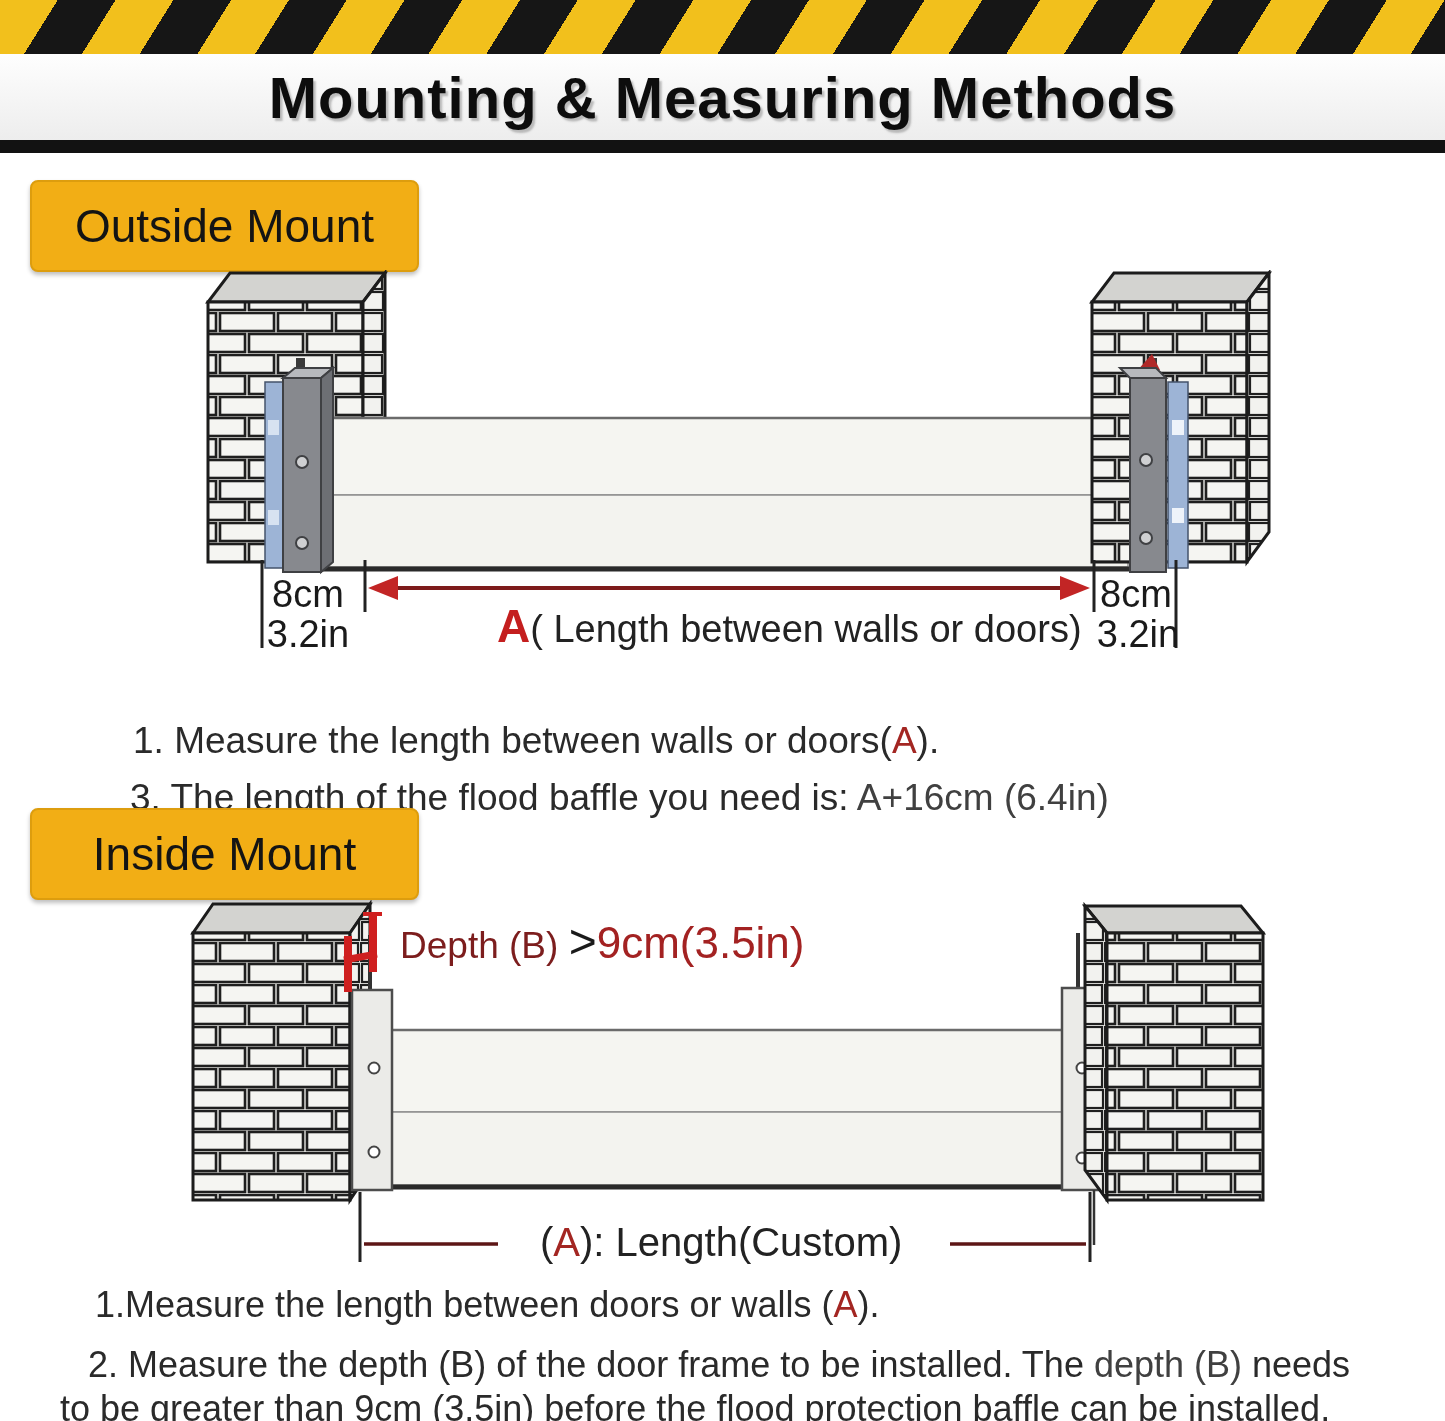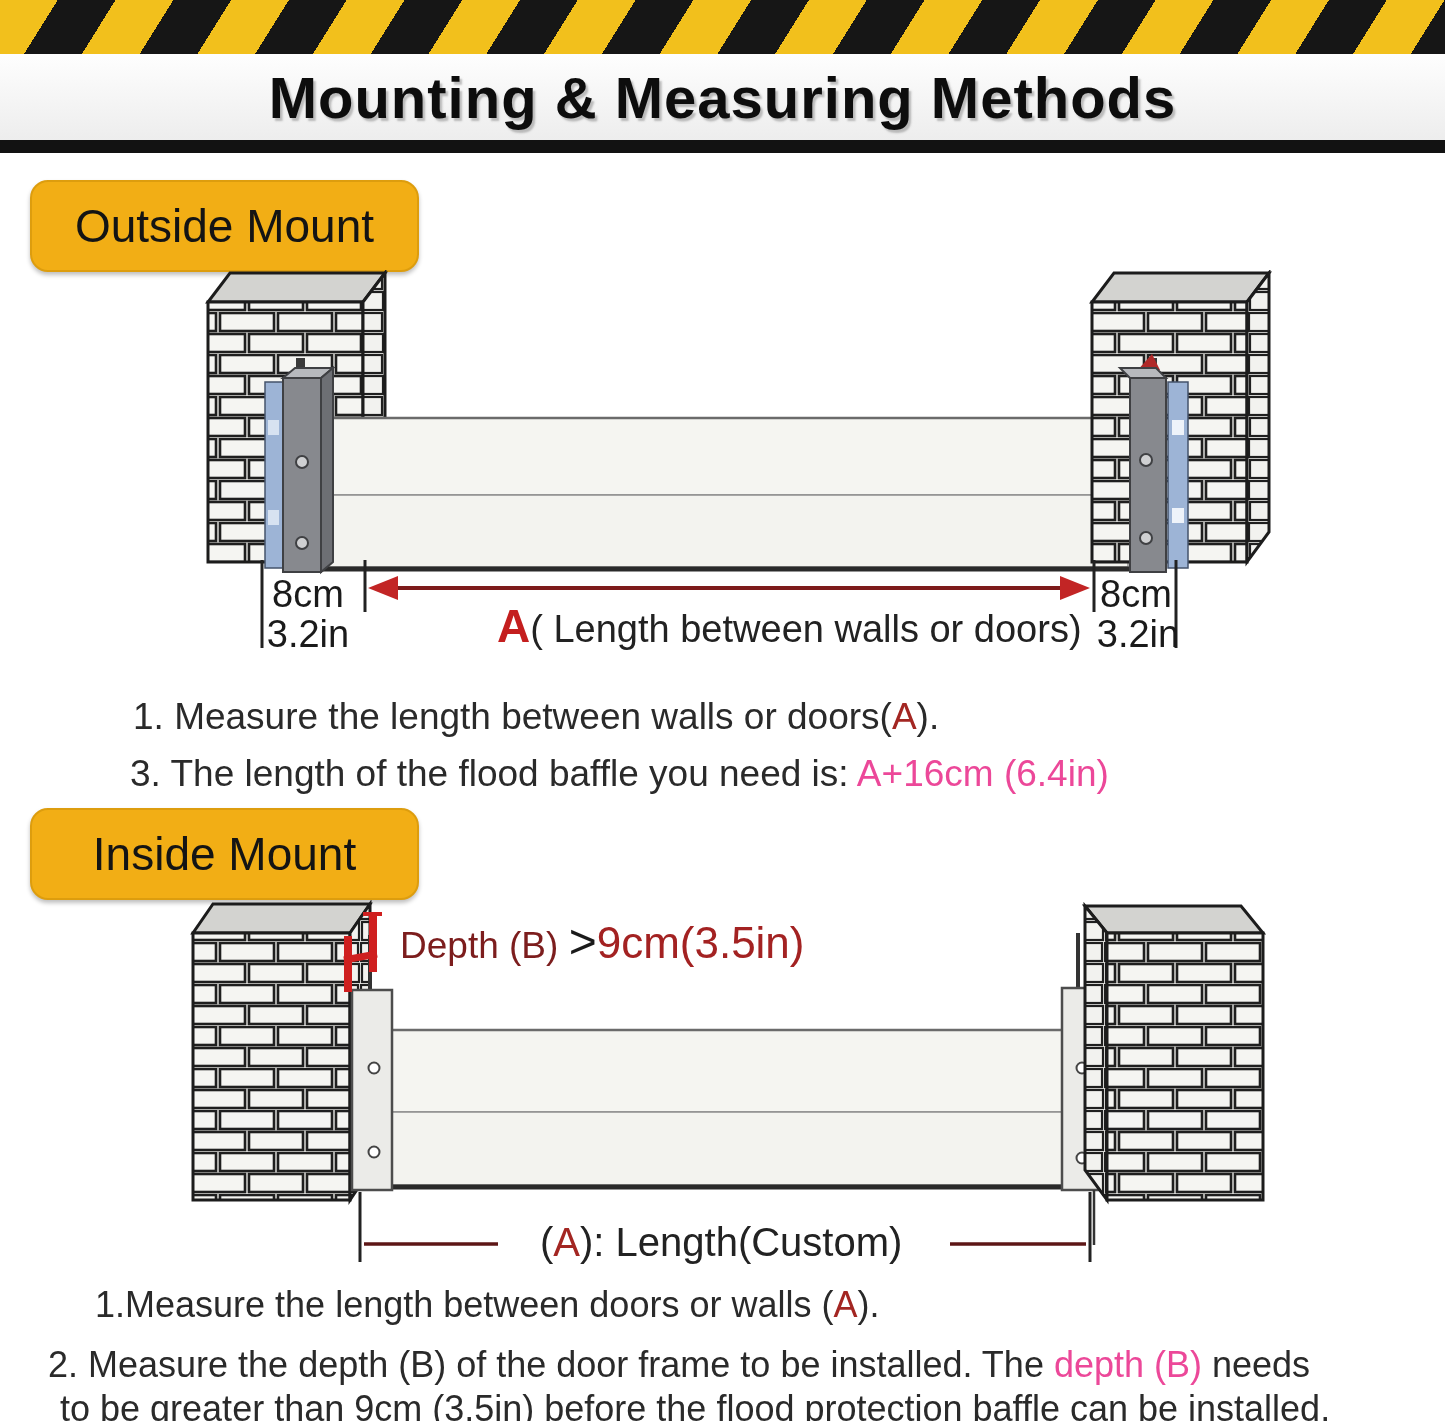--- a/index.html
+++ b/index.html
@@ -11,40 +11,40 @@
   
   .hazard{position:absolute;top:0;left:0;width:1445px;height:54px;
     background:repeating-linear-gradient(122deg,#f2c01c 0 49px,#161616 49px 98px);}
   .title-band{position:absolute;top:54px;left:0;width:1445px;height:86px;
     background:linear-gradient(#fefefe,#ededed);display:flex;align-items:center;justify-content:center;}
   .title-band h1{margin:0;font-size:58px;font-weight:bold;letter-spacing:1px;color:#0d0d0d;
     text-shadow:2.5px 2.5px 2px rgba(140,140,140,.55);}
   .black-bar{position:absolute;top:140px;left:0;width:1445px;height:13px;background:#121212;}
   
   .badge{position:absolute;left:30px;width:385px;height:88px;background:#f2ae15;
-    border:2px solid #dd9d0e;border-radius:18px;box-shadow:0 3px 4px rgba(0,0,0,.25);
+    border:2px solid #dd9d0e;border-radius:8px;box-shadow:0 3px 4px rgba(0,0,0,.25);
     display:flex;align-items:center;justify-content:center;font-size:46px;color:#141414;}
   .badge.outside{top:180px;}
   .badge.inside{top:808px;justify-content:center;}
   
   svg.diagram{position:absolute;left:0;width:1445px;display:block;}
   #diagram1{top:270px;height:400px;}
   #diagram2{top:900px;height:380px;}
   
   .steps{position:absolute;left:0;width:1445px;font-size:37px;color:#2a2a2a;}
   .steps p{margin:0;}
-  .steps-outside{top:696px;}
+  .steps-outside{top:720px;}
   .steps-outside .s1{margin-left:133px;}
   .steps-outside .s2{margin-left:130px;margin-top:15px;}
   .steps-inside{top:1284px;font-size:36px;}
   .steps-inside .s1{margin-left:95px;}
   .steps-inside .s2{margin-top:18px;}
-  .steps-inside .l1{display:block;margin-left:48px;}
+  .steps-inside .l1{display:block;margin-left:88px;}
   .steps-inside .l2{display:block;margin-left:60px;margin-top:2px;}
-  .red-dark{color:#ec4899;}
+  .red-dark{color:#404040;}
   .red-a{color:#a32622;}
 </style>
 </head>
 <body>
 
 <div class="page">
 
   <div class="hazard"></div>
   <div class="title-band">
     <h1>Mounting &amp; Measuring Methods</h1>

